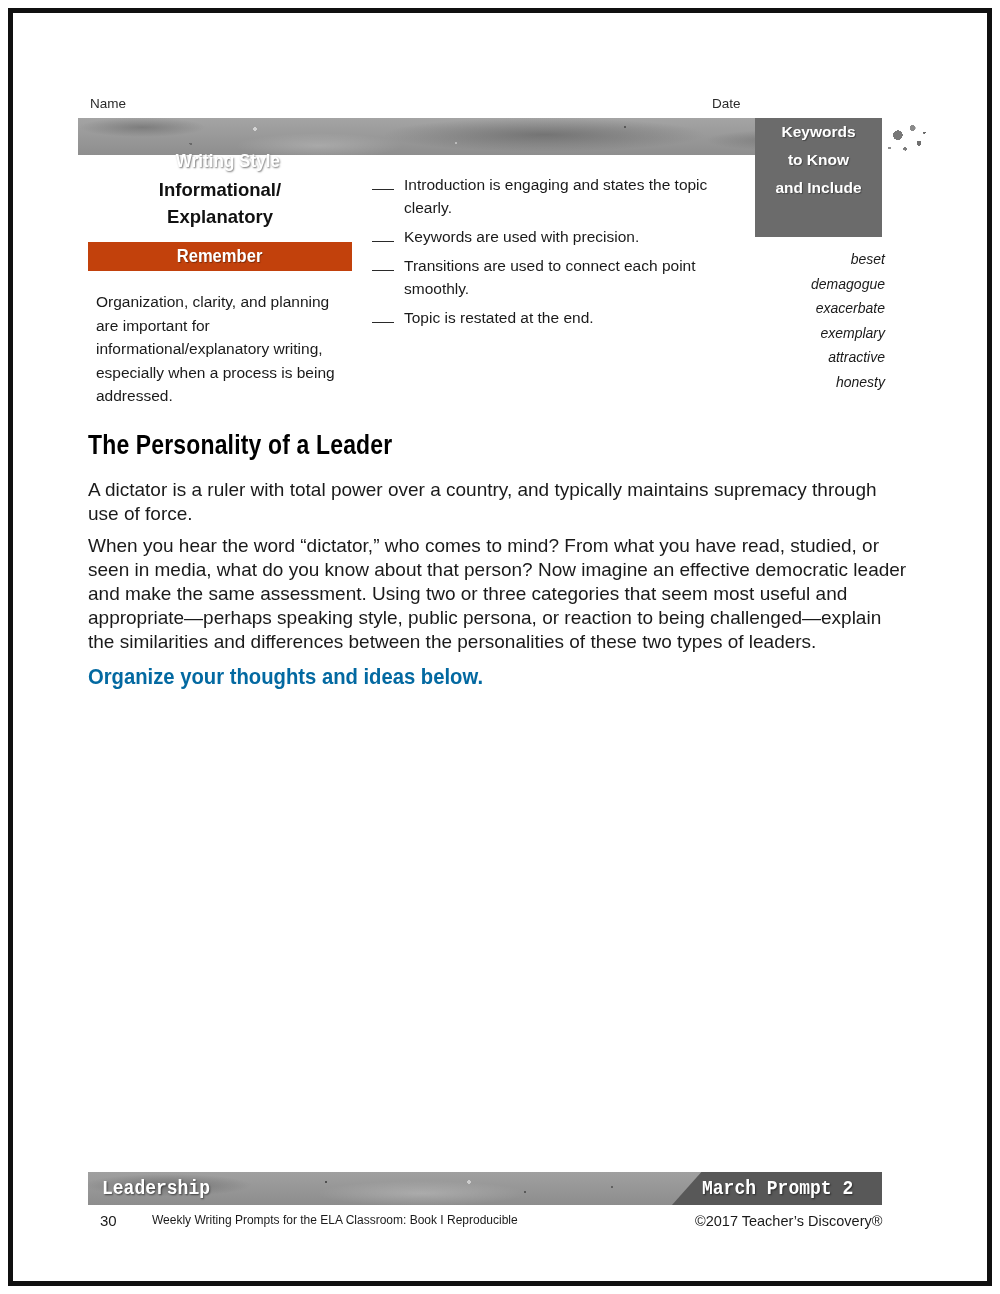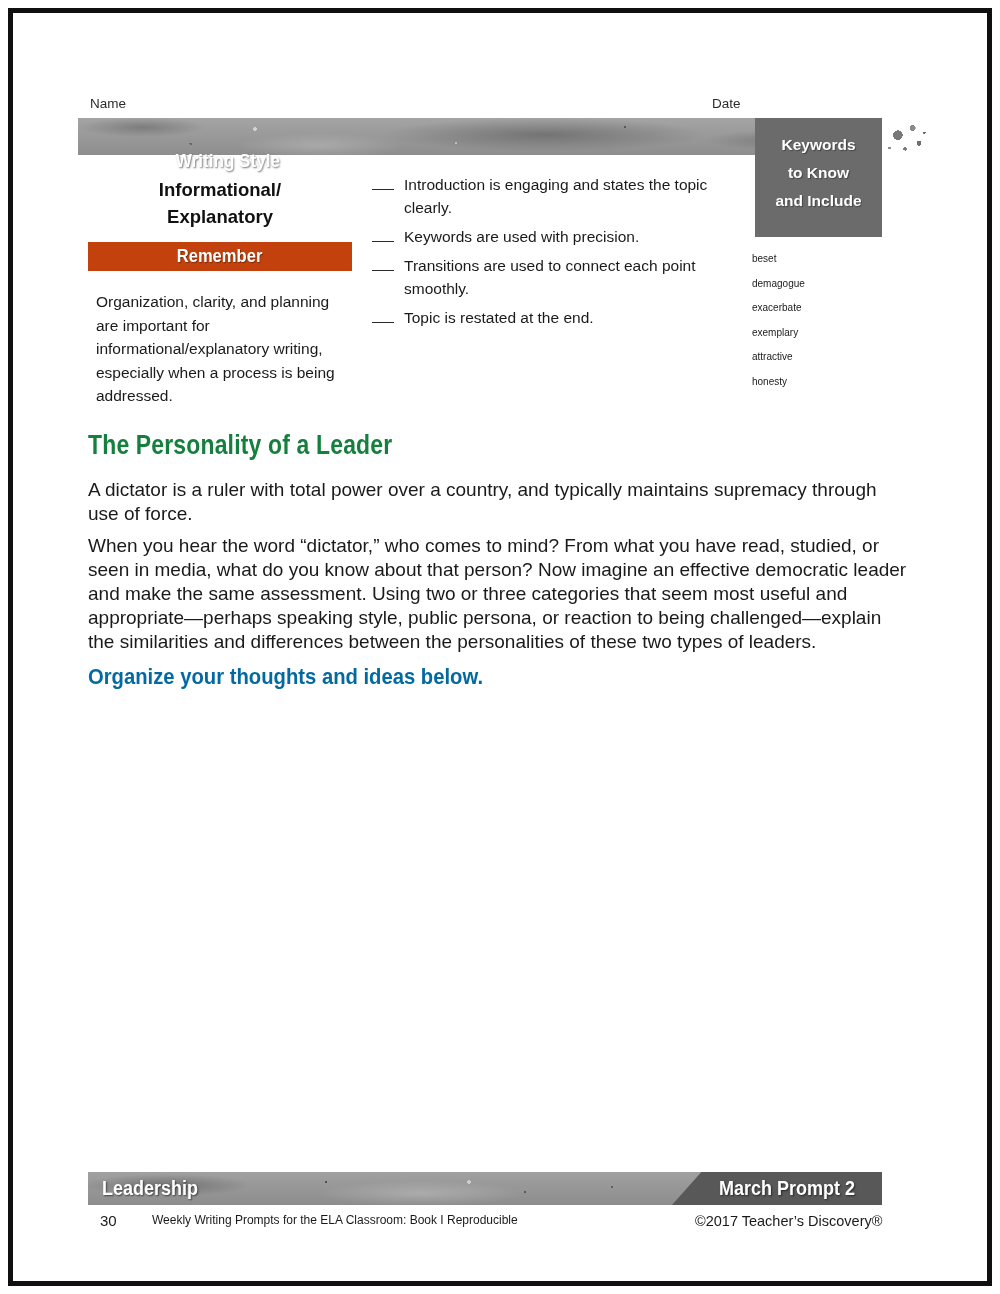--- a/index.html
+++ b/index.html
@@ -52,26 +52,26 @@
       radial-gradient(circle 4px at 76% 58%, #6f6f6f 60%, transparent 61%),
       radial-gradient(circle 3px at 46% 72%, #7c7c7c 60%, transparent 61%),
       radial-gradient(circle 2px at 88% 32%, #666666 60%, transparent 61%),
       radial-gradient(circle 2px at 12% 70%, #8f8f8f 60%, transparent 61%);
   }
 
   
   .keywords-box {
     position:absolute; left:755px; top:118px; width:127px; height:119px;
     background:#6b6b6b; color:#ffffff; font-weight:bold; font-size:15.5px;
-    text-align:center; padding-top:13px; line-height:28px;
+    text-align:center; line-height:28px;
     text-shadow:1px 1px 1px rgba(0,0,0,.35);
   }
   .keywords-list {
     position:absolute; left:752px; top:247px; width:133px;
-    text-align:left; font-size:10px; line-height:24.5px; color:#1a1a1a;
+    text-align:right; font-size:14px; line-height:24.5px; color:#1a1a1a;font-style:italic;
   }
 
   
   .left-col { position:absolute; left:88px; top:176px; width:264px; }
   .style-name { text-align:center; font-weight:bold; font-size:18.5px; line-height:27px; color:#111; }
   .remember-banner {
     margin-top:12px; height:29px; line-height:29px; background:#c2410c;
     color:#ffffff; font-weight:bold; font-size:18px; text-align:center;
     text-shadow:1px 1px 1px rgba(0,0,0,.35);
   }
@@ -80,21 +80,21 @@
 
   
   .checklist { position:absolute; left:372px; top:173px; width:380px; }
   .check-item { display:flex; align-items:flex-start; gap:10px; margin-bottom:6px; }
   .blank {
     flex:0 0 22px; width:22px; height:17px; border-bottom:1.5px solid #2a2a2a;
   }
   .check-text { font-size:15.5px; line-height:23px; color:#1a1a1a; }
 
   
-  .prompt-title { position:absolute; left:88px; top:430px; font-size:27px; color:#15803d; }
+  .prompt-title { position:absolute; left:88px; top:430px; font-size:27px; color:#000000; }
   .prompt-title .cond { display:inline-block; transform:scaleX(.85); transform-origin:left center; font-weight:bold; letter-spacing:.2px; white-space:nowrap; }
   .para { position:absolute; left:88px; width:824px; font-size:19px; line-height:24px; color:#1a1a1a; }
   .para-1 { top:478px; }
   .para-2 { top:534px; }
   .organize-heading { position:absolute; left:88px; top:664px; font-size:22px; color:#0369a1; }
   .organize-heading .cond { display:inline-block; transform:scaleX(.92); transform-origin:left center; font-weight:bold; white-space:nowrap; }
   .workspace { position:absolute; left:88px; top:696px; width:794px; height:468px; background:#ffffff; }
 
   
   .footer-banner {
@@ -108,21 +108,21 @@
       radial-gradient(circle 2px at 66% 45%, rgba(30,30,30,.45) 60%, transparent 61%),
       linear-gradient(#a0a0a0, #8d8d8d);
     overflow:hidden;
   }
   .footer-banner::after {
     content:""; position:absolute; right:0; top:0; width:210px; height:33px;
     background:#585858; clip-path:polygon(14% 0, 100% 0, 100% 100%, 0 100%);
   }
   .footer-left-label, .footer-right-label {
     position:absolute; top:0; height:33px; line-height:33px; color:#ffffff;
-    font-weight:bold; font-size:20px; text-shadow:1px 1px 2px rgba(0,0,0,.55); z-index:2;
+    font-weight:bold; font-size:20px; text-shadow:1px 1px 2px rgba(0,0,0,.55); z-index:2;font-family:Liberation Mono, monospace;
   }
   .footer-left-label { left:14px; }
   .footer-right-label { right:12px; }
   .footer-left-label .cond, .footer-right-label .cond { display:inline-block; transform:scaleX(.9); transform-origin:left center; white-space:nowrap; }
 
   
   .page-number { position:absolute; left:100px; top:1212px; font-size:15px; color:#1a1a1a; }
   .book-title { position:absolute; left:152px; top:1213px; font-size:12px; color:#1a1a1a; }
   .copyright { position:absolute; left:695px; top:1213px; font-size:14.5px; color:#1a1a1a; }
 </style>

